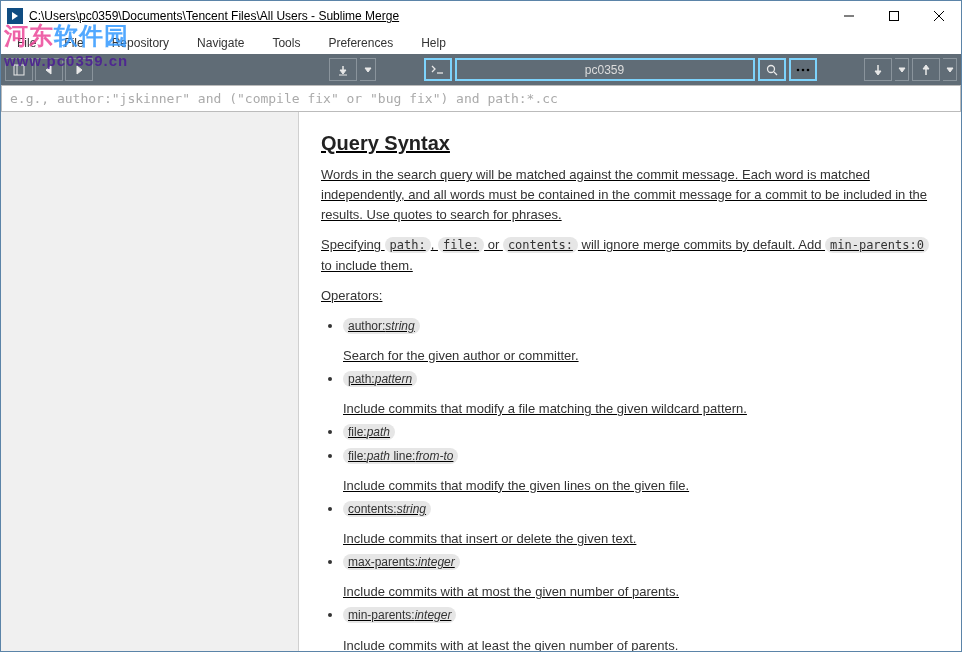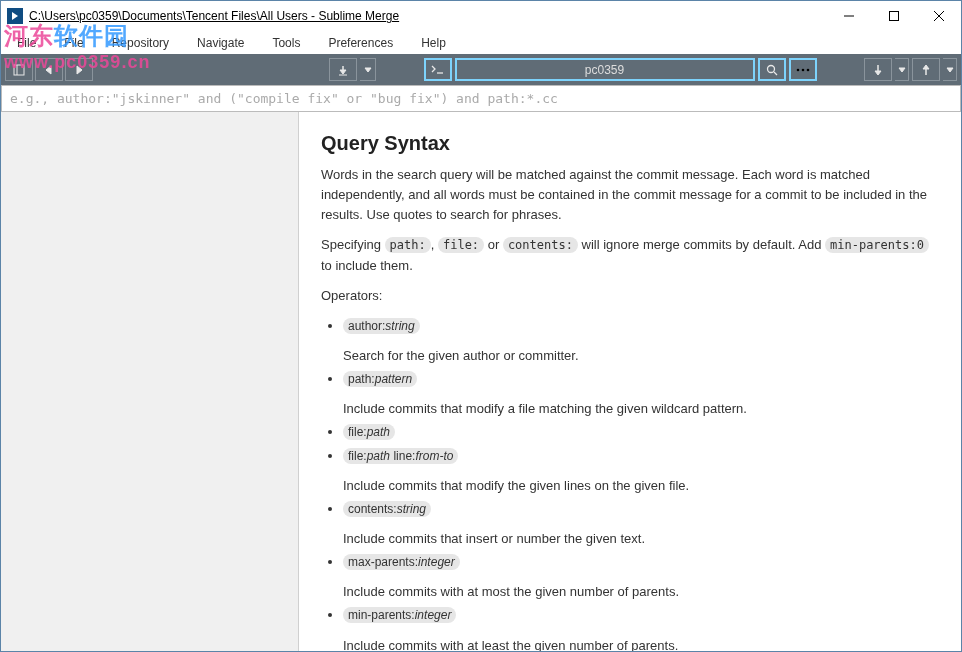--- a/index.html
+++ b/index.html
@@ -18,34 +18,34 @@
 .tbtn.sq { width:28px; padding:0; }
 .toolbar-spacer { width:230px; }
 .toolbar-left-group { display:flex; gap:2px; }
 .tab-section { flex:1; display:flex; align-items:center; gap:3px; justify-content:center; }
 .tab-btn { height:23px; border:2px solid #7dd3fc; background:#606c76; display:flex; align-items:center; }
 .tab-main { width:300px; color:#ddd; font-size:12px; justify-content:center; }
 .toolbar-right { display:flex; gap:3px; }
 .searchbar { height:27px; background:#fff; border:1px solid #bbb; display:flex; align-items:center; margin:0; }
 .search-input { flex:1; border:none; outline:none; font-family:Consolas,monospace; font-size:13px; padding:0 8px; color:#999; background:transparent; }
 .search-input::placeholder { color:#aaa; }
-.content { display:flex; height:calc(652px - 30px - 23px - 31px - 27px - 2px); }
+.content { display:flex; height:calc(652px - 30px - 23px - 31px - 27px - 2px);text-decoration:underline; }
 .sidebar { width:298px; background:#f0f0f0; border-right:1px solid #d0d0d0; }
 .main { flex:1; background:#fff; padding:16px 22px; overflow-y:auto; font-size:13px; color:#333; line-height:1.55; }
 .main h2 { font-size:20px; font-weight:700; color:#222; margin-bottom:6px; }
 .main p { margin-bottom:10px; }
 .main code { font-family:Consolas,monospace; background:#e6e6e6; padding:1px 5px; border-radius:8px; font-size:12px; }
 .main .ital { font-style:italic; }
 .main ul { list-style:disc; padding-left:22px; margin-bottom:10px; }
 .main li { margin-bottom:3px; }
 .main li .op-desc { display:block; margin-top:10px; }
 .watermark { position:absolute; top:20px; left:4px; z-index:100; pointer-events:none; opacity:0.85; }
 .watermark .w1 { font-size:24px; font-weight:700; color:#3399ff; letter-spacing:1px; }
 .watermark .w1 .or { color:#ec4899; }
-.watermark .w2 { font-size:18px; color:#ec4899; font-weight:700; letter-spacing:1px; }
+.watermark .w2 { font-size:15px; color:#4c1d95; font-weight:700; letter-spacing:1px; }
 
 .main::-webkit-scrollbar { width:15px; }
 .main::-webkit-scrollbar-track { background:#f0f0f0; }
 .main::-webkit-scrollbar-thumb { background:#c0c0c0; }
 </style>
 </head>
 <body>
 
 <div class="watermark">
   <div class="w1"><span class="or">河东</span><span>软件园</span></div>
@@ -180,20 +180,20 @@
     <p>Words in the search query will be matched against the commit message. Each word is matched independently, and all words must be contained in the commit message for a commit to be included in the results. Use quotes to search for phrases.</p>
     <p>
       <span>Specifying </span><code>path:</code><span>, </span><code>file:</code><span> or </span><code>contents:</code><span> will ignore merge commits by default. Add </span><code>min-parents:0</code><span> to include them.</span>
     </p>
     <p>Operators:</p>
     <ul>
       <li><code><span>author:</span><span class="ital">string</span></code><span class="op-desc">Search for the given author or committer.</span></li>
       <li><code><span>path:</span><span class="ital">pattern</span></code><span class="op-desc">Include commits that modify a file matching the given wildcard pattern.</span></li>
       <li><code><span>file:</span><span class="ital">path</span></code></li>
       <li><code><span>file:</span><span class="ital">path</span><span> line:</span><span class="ital">from-to</span></code><span class="op-desc">Include commits that modify the given lines on the given file.</span></li>
-      <li><code><span>contents:</span><span class="ital">string</span></code><span class="op-desc">Include commits that insert or number the given text.</span></li>
+      <li><code><span>contents:</span><span class="ital">string</span></code><span class="op-desc">Include commits that insert or delete the given text.</span></li>
       <li><code><span>max-parents:</span><span class="ital">integer</span></code><span class="op-desc">Include commits with at most the given number of parents.</span></li>
       <li><code><span>min-parents:</span><span class="ital">integer</span></code><span class="op-desc">Include commits with at least the given number of parents.</span></li>
       <li><code><span>commit:</span><span class="ital">hash</span></code></li>
     </ul>
 
   </div>
 </div>
 
 </body></html>

